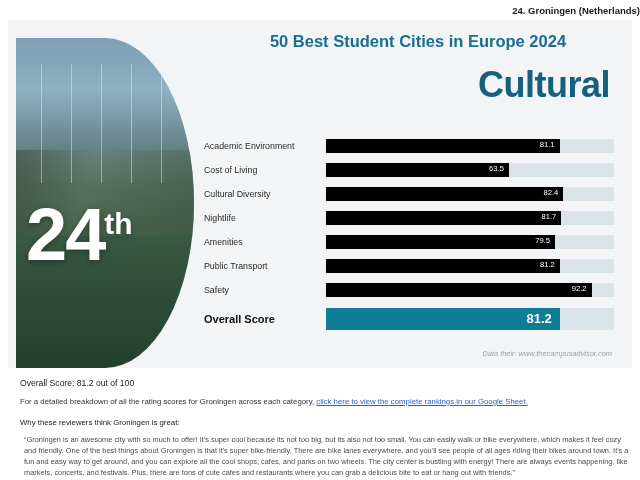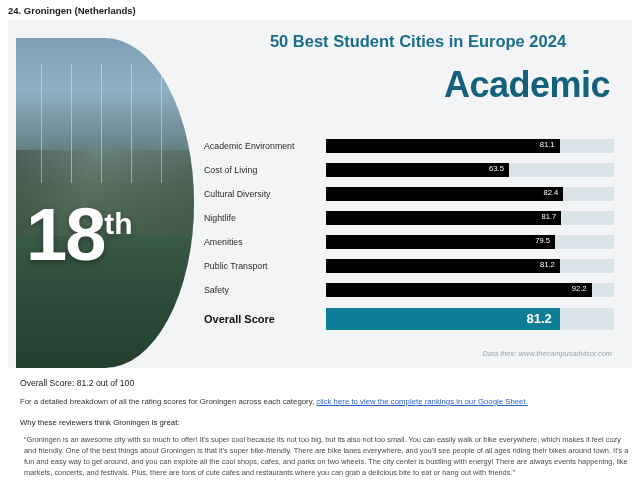--- a/index.html
+++ b/index.html
@@ -10,21 +10,22 @@
     font-family: "Liberation Sans", sans-serif;
     color: #222;
     overflow: hidden;
   }
   .page { width: 640px; height: 480px; position: relative; }
 
   .doc-heading {
     font-size: 9.5px;
     font-weight: bold;
     color: #1a1a1a;
-    padding: 5px 12px 4px 8px;
+    padding: 5px 0 4px 8px;
+    text-align: right;
   }
 
   
   .card {
     position: relative;
     margin: 0 8px;
     height: 348px;
     background: #f2f4f6;
     overflow: hidden;
   }
@@ -198,25 +199,25 @@
 <body>
 
 <div class="page">
 
   <div class="doc-heading">24. Groningen (Netherlands)</div>
 
   <div class="card">
 
     <div class="photo">
       <div class="photo-inner"></div>
-      <div class="photo-rank"><span>18</span><sup>th</sup></div>
+      <div class="photo-rank"><span>24</span><sup>th</sup></div>
     </div>
 
     <div class="card-title">50 Best Student Cities in Europe 2024</div>
-    <div class="city-name">Academic</div>
+    <div class="city-name">Cultural</div>
 
     <div class="bars">
         <div class="bar-row">
           <div class="bar-label">Academic Environment</div>
           <div class="bar-track">
             <div class="bar-fill" style="width:81.1%">
               <span class="bar-value" style="left:100%">81.1</span>
             </div>
           </div>
         </div>

